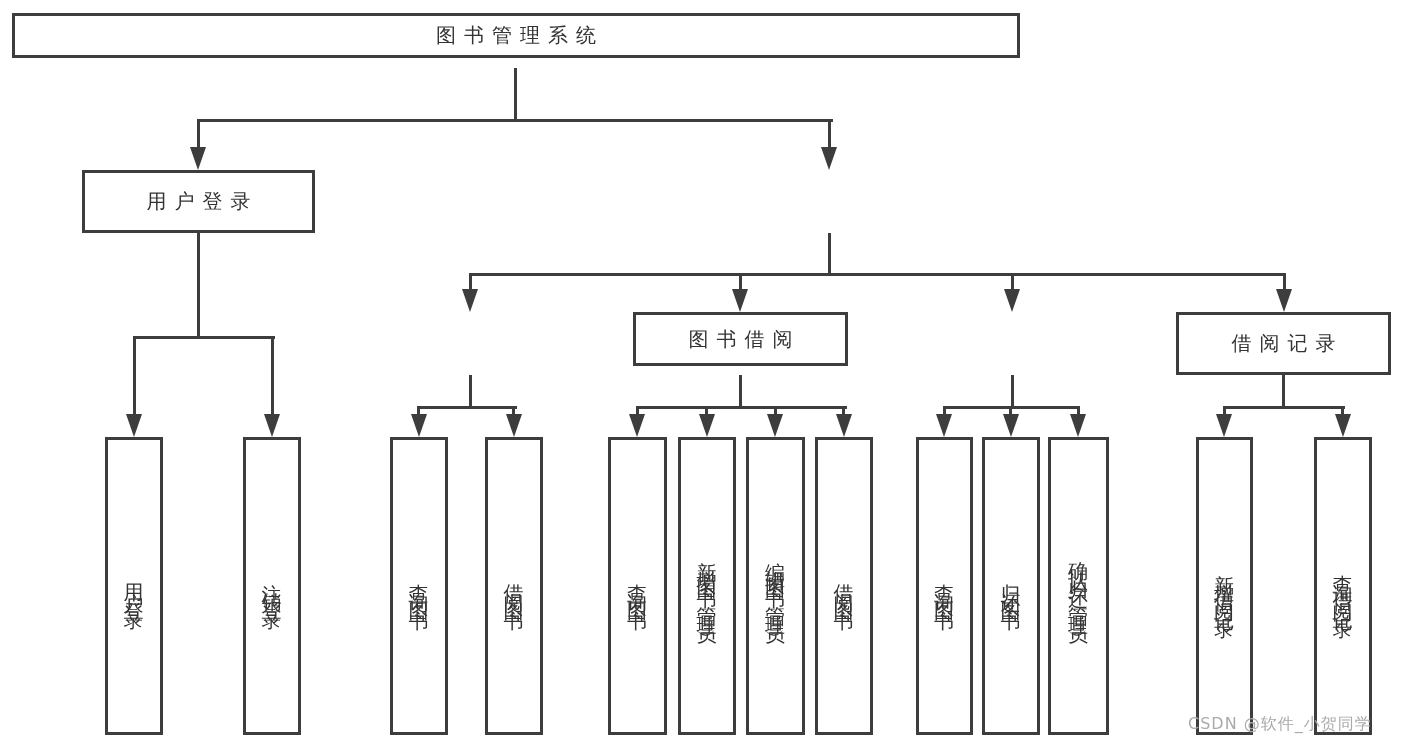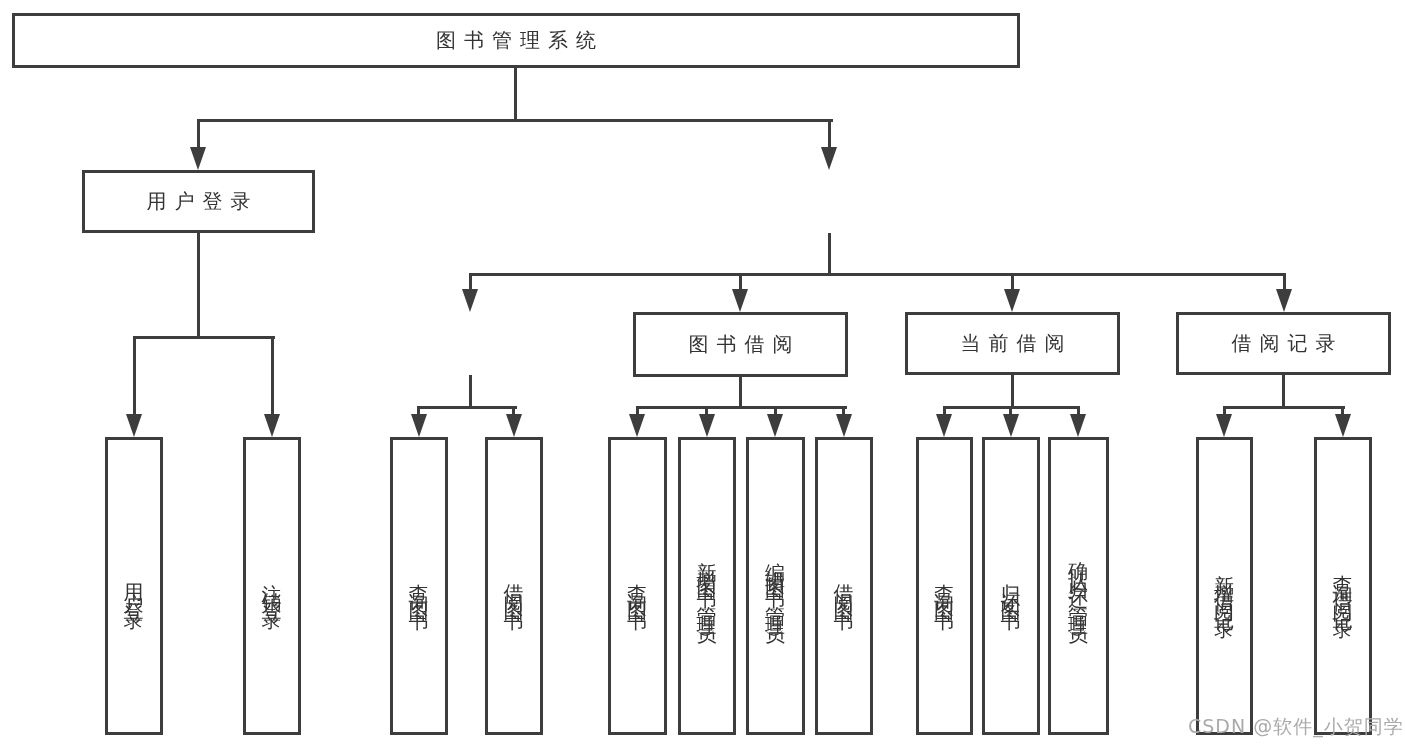--- a/index.html
+++ b/index.html
@@ -20,41 +20,38 @@
     font-size:20px; letter-spacing:9px; line-height:1; white-space:nowrap;
   }
   .line { position:absolute; background:#3d3d3d; z-index:1; }
   .arrow {
     position:absolute; width:0; height:0; z-index:1;
     border-left:8px solid transparent; border-right:8px solid transparent;
     border-top:23px solid #3d3d3d;
   }
   .watermark {
     position:absolute; left:1188px; top:714px; z-index:3;
-    font-size:19px; letter-spacing:1px; color:#aaaaaa; white-space:nowrap;
+    font-size:16px; letter-spacing:1px; color:#aaaaaa; white-space:nowrap;
   }
 </style>
 </head>
 <body>
 
 <div id="stage">
 
-  <div class="node h" style="left:12px;top:13px;width:1008px;height:55px">
+  <div class="node h" style="left:12px;top:13px;width:1008px;height:45px">
     <span>图书管理系统</span>
   </div>
 
   <div class="node h" style="left:82px;top:170px;width:233px;height:63px">
     <span>用户登录</span>
   </div>
 
-  <div class="node h" style="left:633px;top:312px;width:215px;height:65px">
+  <div class="node h" style="left:633px;top:312px;width:215px;height:54px">
     <span>图书借阅</span>
-  </div>
-  <div class="node h" style="left:905px;top:312px;width:215px;height:63px">
-    <span>当前借阅</span>
   </div>
   <div class="node h" style="left:1176px;top:312px;width:215px;height:63px">
     <span>借阅记录</span>
   </div>
 
   <div class="node v" style="left:105px;top:437px;width:58px;height:298px">
     <span>用户登录</span>
   </div>
   <div class="node v" style="left:243px;top:437px;width:58px;height:298px">
     <span>注销登录</span>

